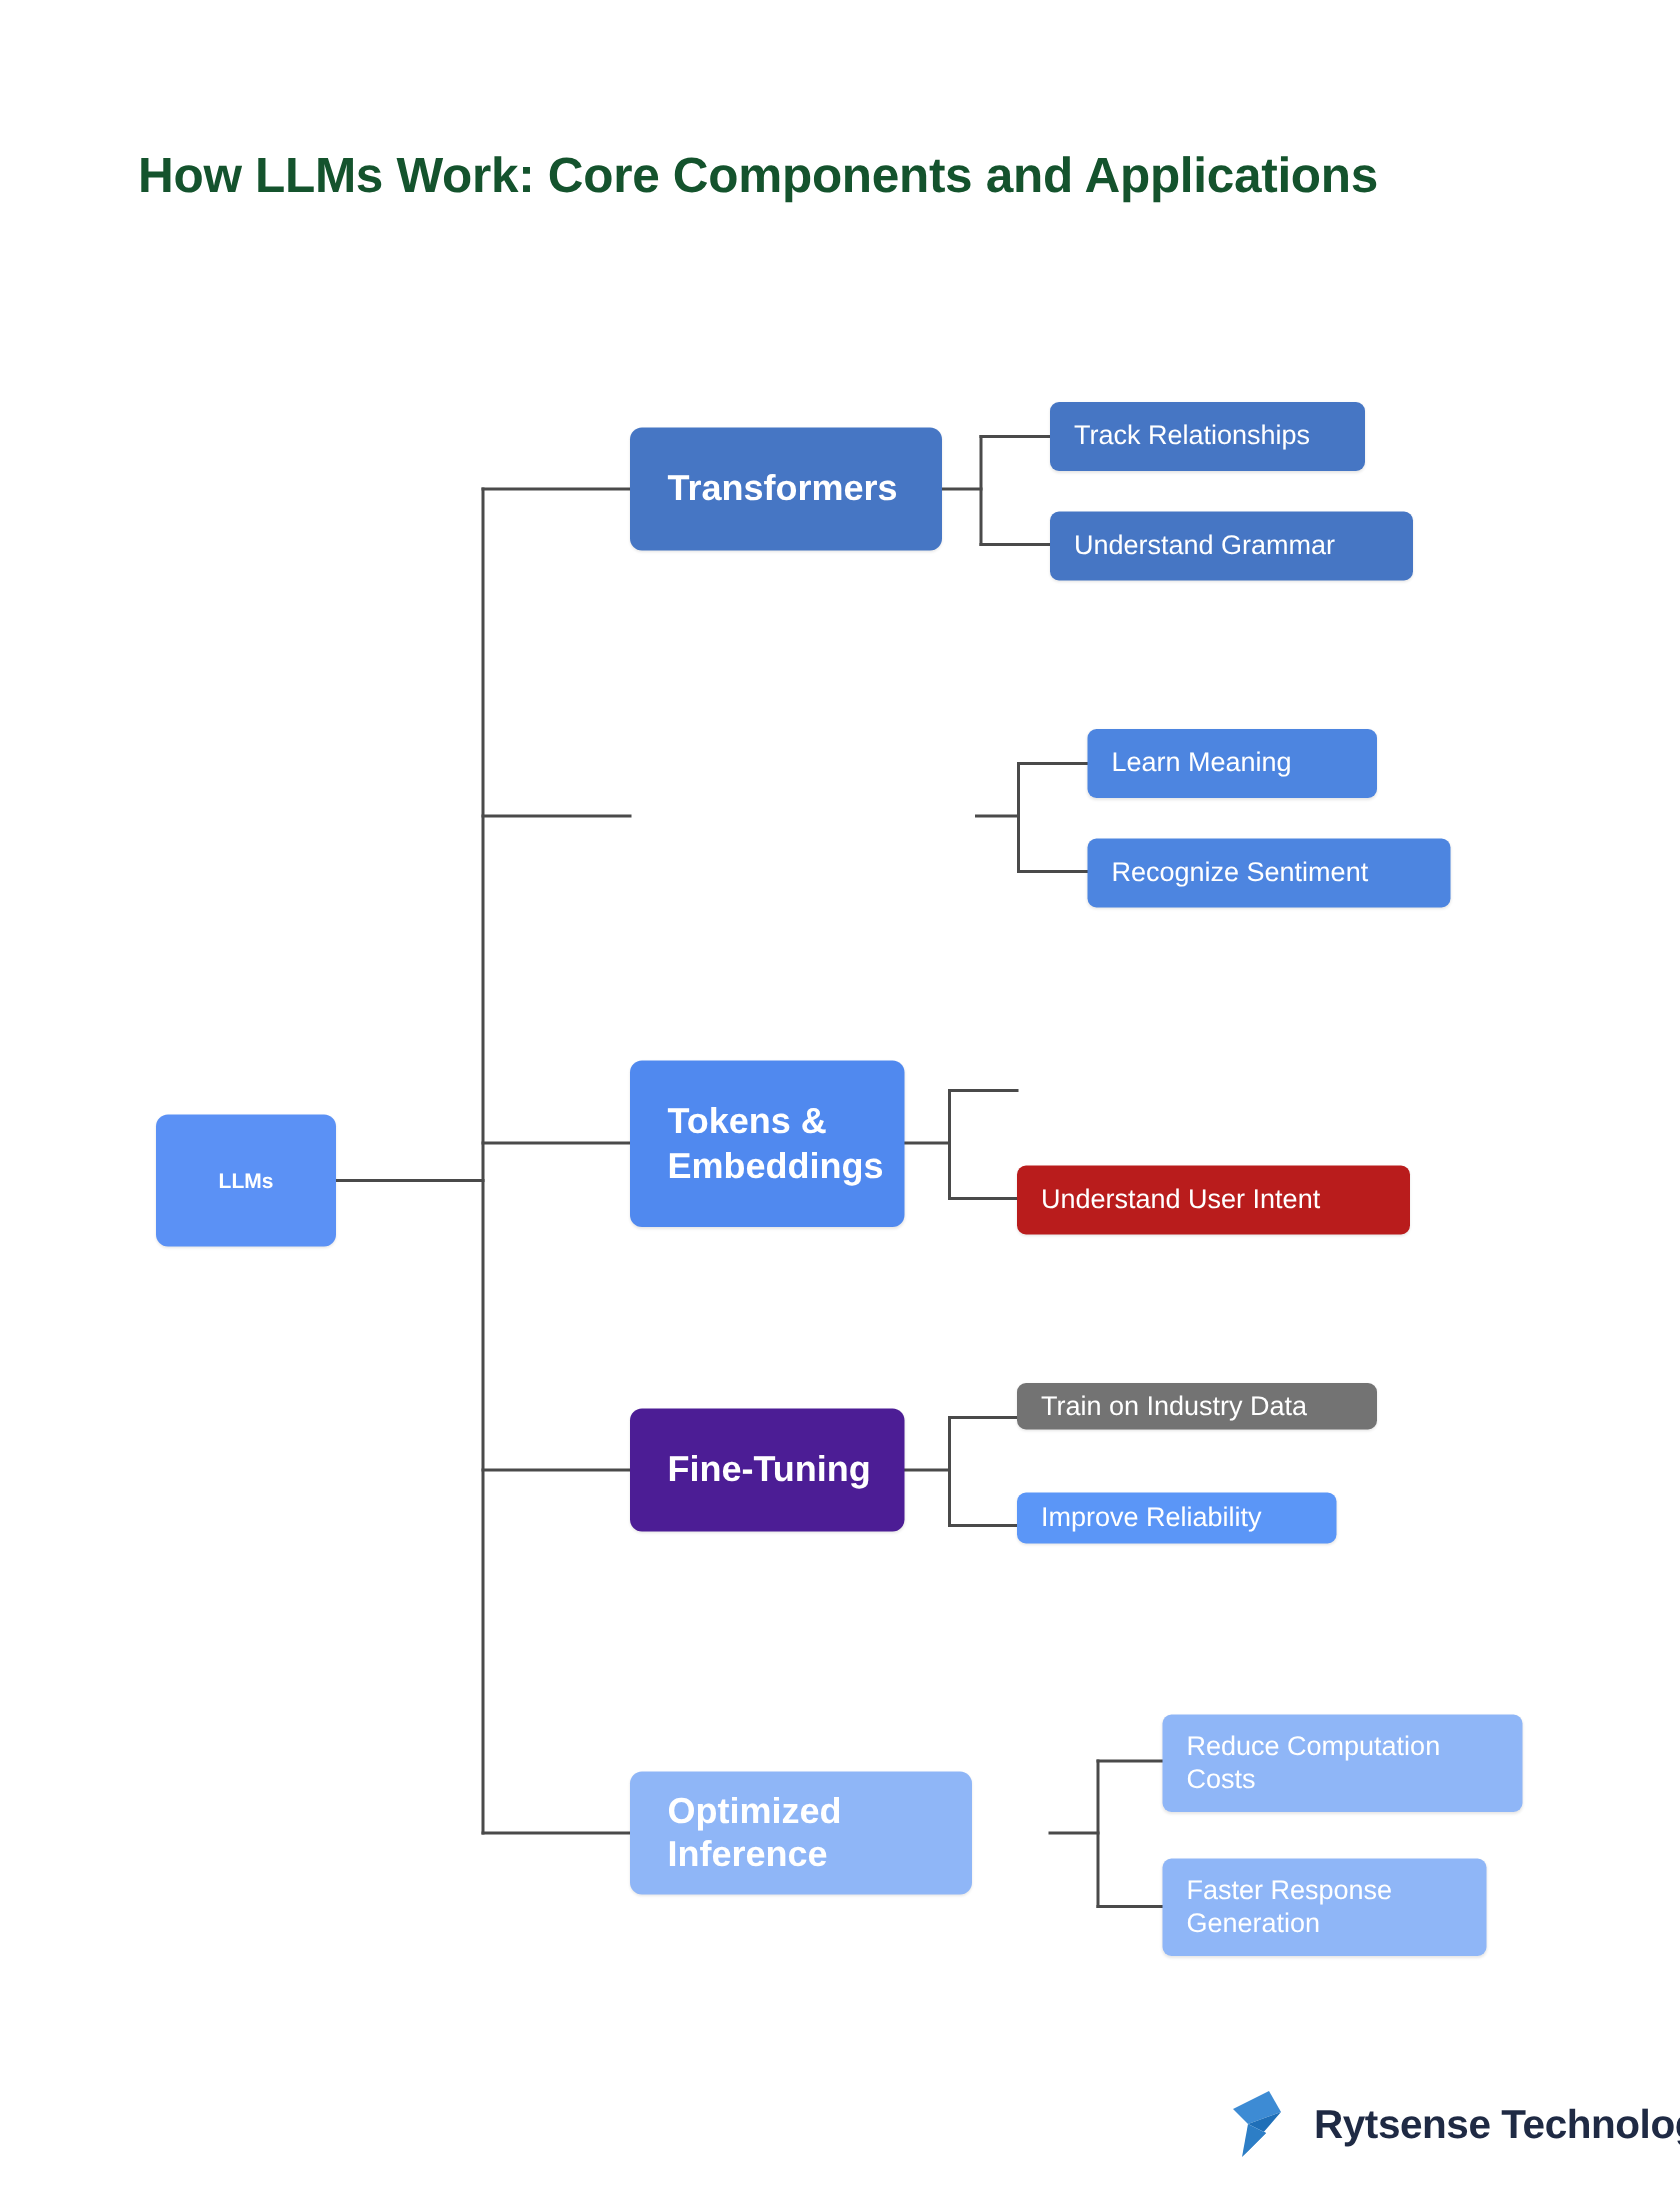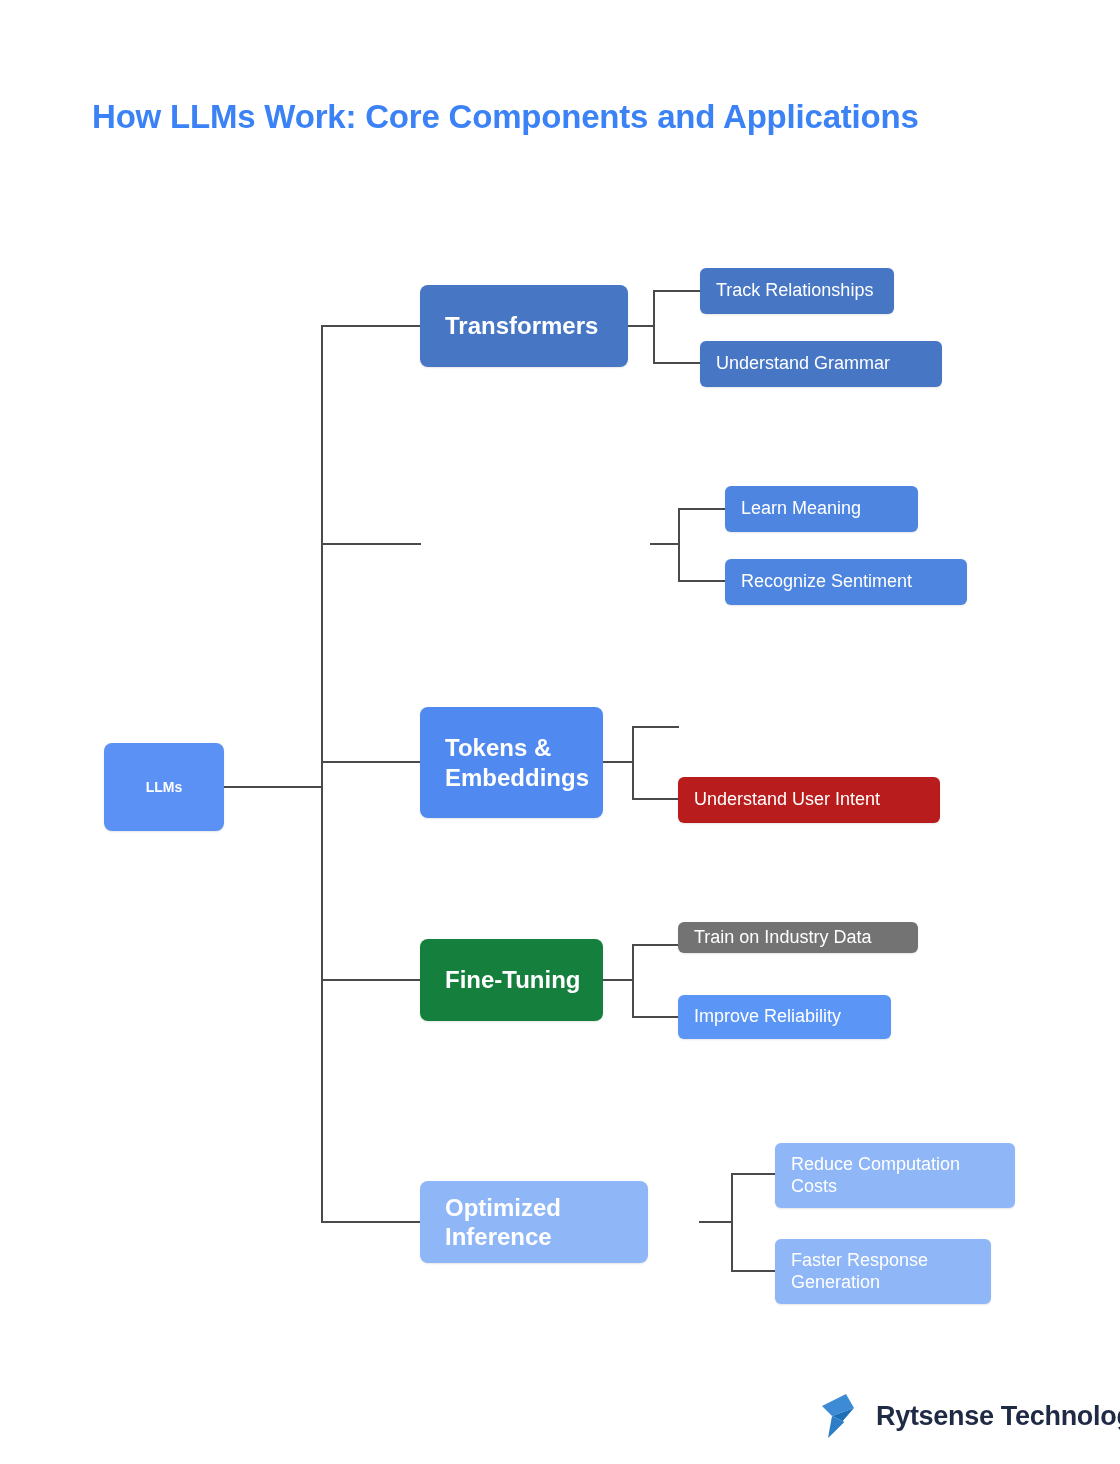--- a/index.html
+++ b/index.html
@@ -14,21 +14,21 @@
     font-family: "Liberation Sans", sans-serif;
     overflow: hidden;
   }
 
   #page-title {
     position: absolute;
     left: 92px;
     top: 98px;
     font-size: 33px;
     font-weight: bold;
-    color: #3b82f6;
+    color: #14532d;
     letter-spacing: -0.2px;
     white-space: nowrap;
   }
 
   
   #diagram {
     position: absolute;
     left: 0;
     top: 0;
     width: 1120px;
@@ -151,48 +151,48 @@
     </g>
   </svg>
 
   <div class="node node-root" style="background:#5b91f5">
     <span class="node-label">LLMs</span>
   </div>
 
   <div class="node node-branch" style="left:420px; top:285px; width:208px; height:82px; background:#4676c4">
     <span class="node-label">Transformers</span>
   </div>
-  <div class="node node-leaf" style="left:700px; top:268px; width:194px; height:46px; background:#4676c4">
+  <div class="node node-leaf" style="left:700px; top:268px; width:210px; height:46px; background:#4676c4">
     <span class="node-label">Track Relationships</span>
   </div>
   <div class="node node-leaf" style="left:700px; top:341px; width:242px; height:46px; background:#4676c4">
     <span class="node-label">Understand Grammar</span>
   </div>
 
   <div class="node node-leaf" style="left:725px; top:486px; width:193px; height:46px; background:#4d85e0">
     <span class="node-label">Learn Meaning</span>
   </div>
   <div class="node node-leaf" style="left:725px; top:559px; width:242px; height:46px; background:#4d85e0">
     <span class="node-label">Recognize Sentiment</span>
   </div>
 
   <div class="node node-branch" style="left:420px; top:707px; width:183px; height:111px; background:#5089ef">
     <span class="node-label">Tokens &amp; Embeddings</span>
   </div>
   <div class="node node-leaf" style="left:678px; top:777px; width:262px; height:46px; background:#b91c1c">
     <span class="node-label">Understand User Intent</span>
   </div>
 
-  <div class="node node-branch" style="left:420px; top:939px; width:183px; height:82px; background:#15803d">
+  <div class="node node-branch" style="left:420px; top:939px; width:183px; height:82px; background:#4c1d95">
     <span class="node-label">Fine-Tuning</span>
   </div>
   <div class="node node-leaf" style="left:678px; top:922px; width:240px; height:31px; background:#737373">
     <span class="node-label">Train on Industry Data</span>
   </div>
-  <div class="node node-leaf" style="left:678px; top:995px; width:213px; height:44px; background:#5b96f7">
+  <div class="node node-leaf" style="left:678px; top:995px; width:213px; height:34px; background:#5b96f7">
     <span class="node-label">Improve Reliability</span>
   </div>
 
   <div class="node node-branch" style="left:420px; top:1181px; width:228px; height:82px; background:#8fb6f7">
     <span class="node-label">Optimized Inference</span>
   </div>
   <div class="node node-leaf" style="left:775px; top:1143px; width:240px; height:65px; background:#8fb6f7">
     <span class="node-label">Reduce Computation Costs</span>
   </div>
   <div class="node node-leaf" style="left:775px; top:1239px; width:216px; height:65px; background:#8fb6f7">

